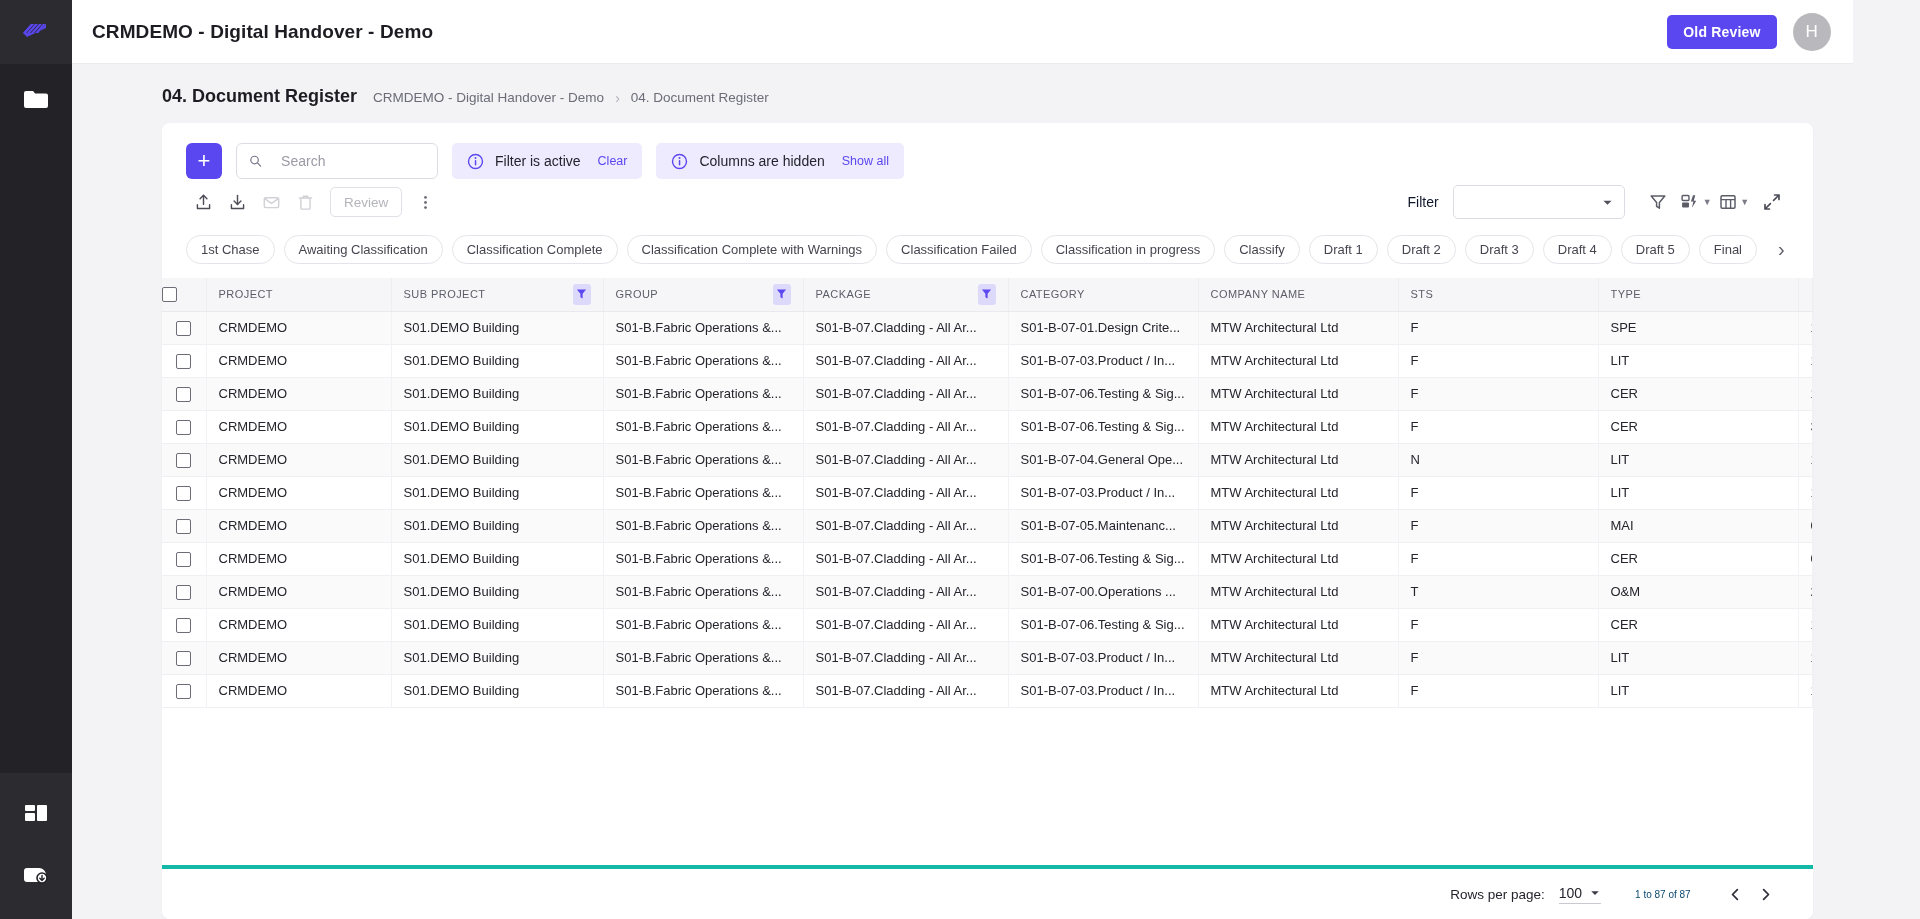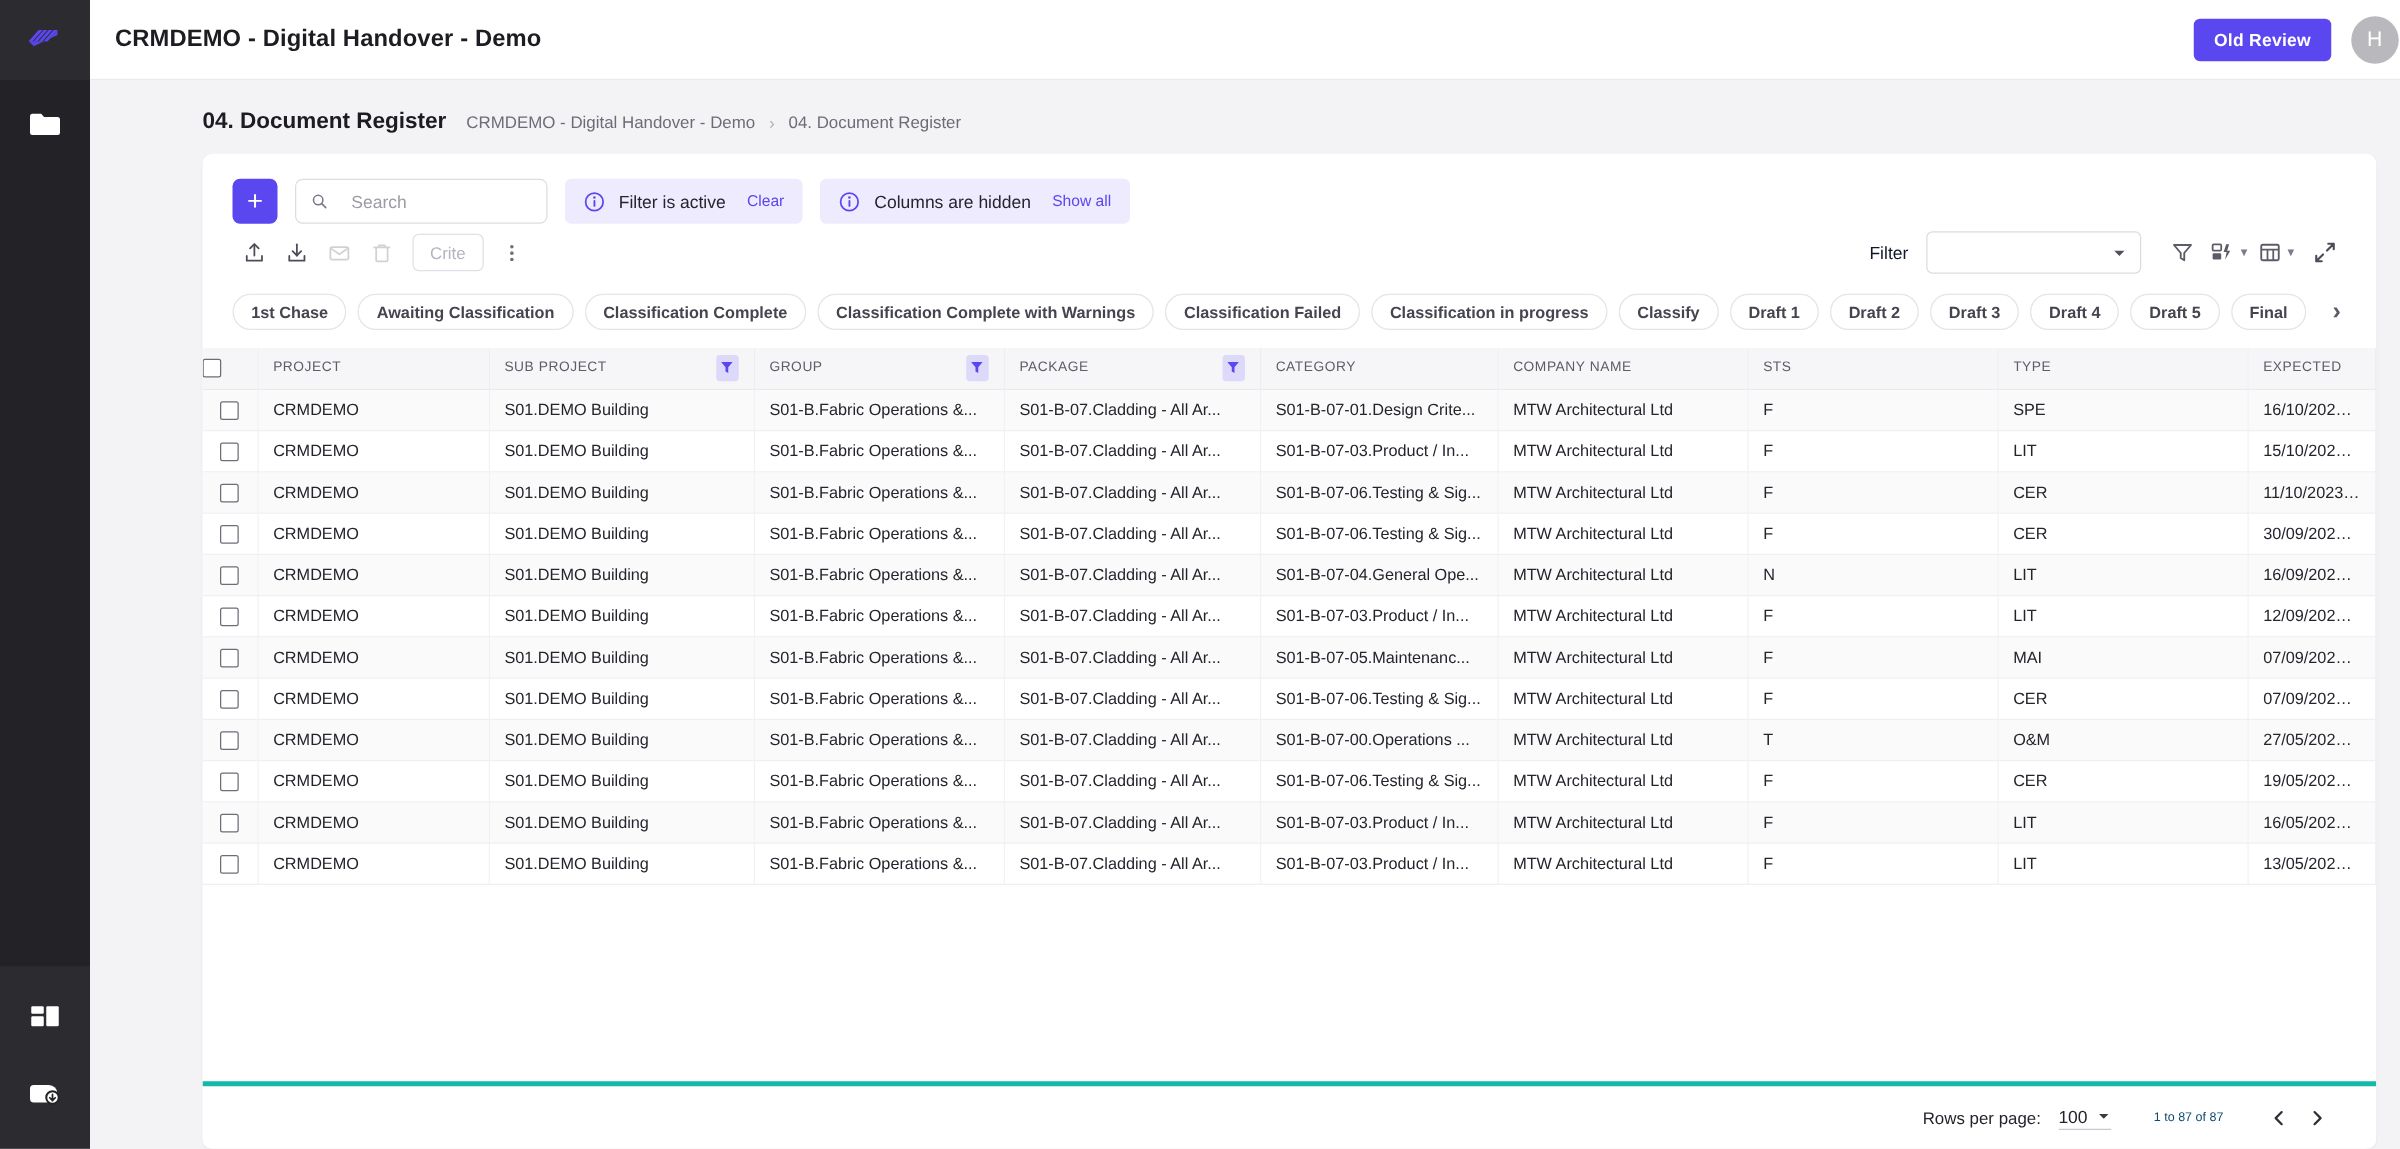--- a/index.html
+++ b/index.html
@@ -124,21 +124,21 @@
   .filter-label { font-size: 14px; color: #0f172a; margin-right: 14px; }
   .filter-select {
     width: 172px; height: 34px; border: 1px solid #dcdce2; border-radius: 5px;
     display: flex; align-items: center; justify-content: flex-end; padding: 0 10px;
     cursor: pointer; background: #fff;
   }
   .right-icons { display: flex; align-items: center; gap: 4px; margin-left: 16px; }
   .caret { font-size: 9px; color: #7c7c88; margin-left: 2px; }
 
   
-  .chips-row { display: flex; align-items: center; padding: 16px 20px 14px 24px; gap: 9px; font-weight: bold; }
+  .chips-row { display: flex; align-items: center; padding: 16px 20px 14px 24px; gap: 9px; }
   .chip {
     border: 1px solid #e4e4ea; border-radius: 16px; height: 29px;
     display: flex; align-items: center; padding: 0 14px;
     font-size: 13px; color: #45454f; white-space: nowrap; cursor: pointer; background: #fff;
   }
   .chips-next { margin-left: auto; padding: 0 8px 0 12px; cursor: pointer; color: #5c5c68; font-size: 20px; }
 
   
   .table-scroll { flex: 1; overflow: hidden; position: relative; }
   table.grid { width: 100%; border-collapse: collapse; table-layout: fixed; }
@@ -309,21 +309,21 @@
             <path d="M2.8 6 L10 11 L17.2 6" fill="none" stroke="#9a9aa4" stroke-width="1.5" stroke-linecap="round" stroke-linejoin="round"></path>
           </svg>
         </div>
         <div class="icon-btn disabled">
           <svg width="19" height="19" viewBox="0 0 20 20">
             <path d="M3.6 5.2 H16.4" stroke="#9a9aa4" stroke-width="1.5" stroke-linecap="round"></path>
             <path d="M7.6 5 V3.4 H12.4 V5" stroke="#9a9aa4" stroke-width="1.5" fill="none" stroke-linecap="round" stroke-linejoin="round"></path>
             <path d="M5.2 5.6 V16 a1 1 0 0 0 1 1 h7.6 a1 1 0 0 0 1 -1 V5.6" fill="none" stroke="#9a9aa4" stroke-width="1.5" stroke-linejoin="round"></path>
           </svg>
         </div>
-        <button class="review-btn">Crite</button>
+        <button class="review-btn">Review</button>
         <div class="icon-btn">
           <svg width="17" height="17" viewBox="0 0 18 18">
             <circle cx="9" cy="3.6" r="1.5" fill="#6f6f7a"></circle>
             <circle cx="9" cy="9" r="1.5" fill="#6f6f7a"></circle>
             <circle cx="9" cy="14.4" r="1.5" fill="#6f6f7a"></circle>
           </svg>
         </div>
 
         <div class="actions-spacer"></div>
 

